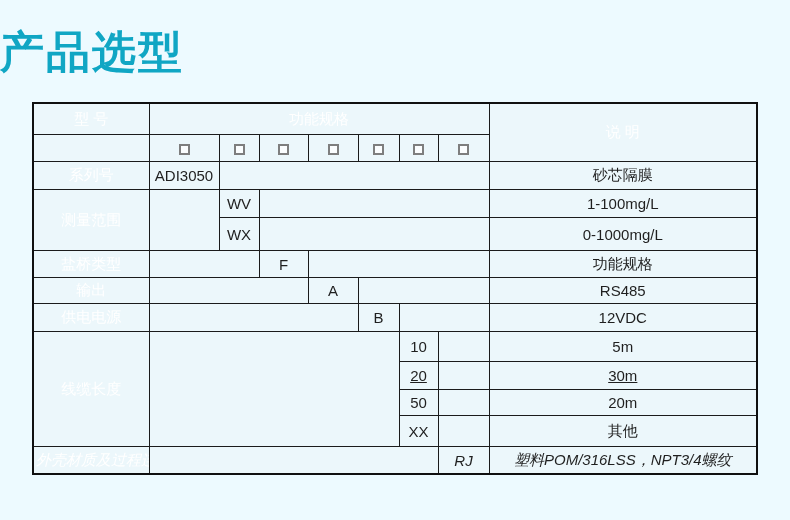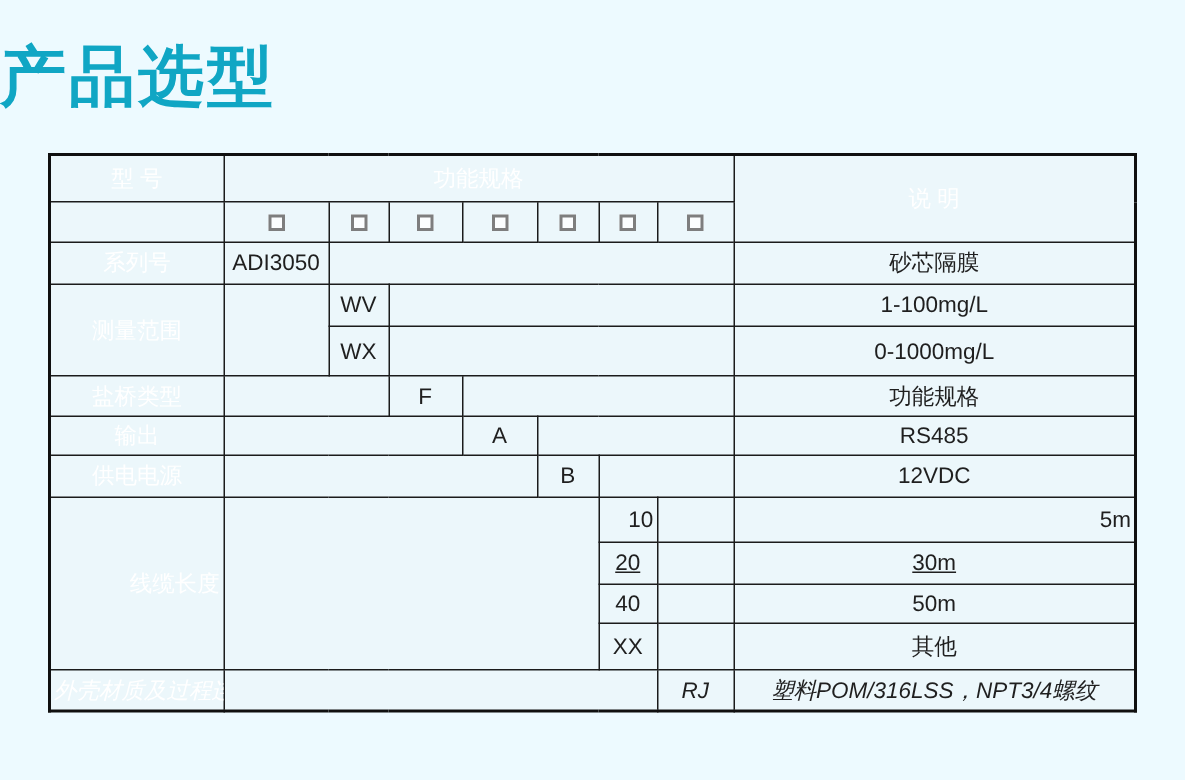--- a/index.html
+++ b/index.html
@@ -56,21 +56,21 @@
   td.small-label{font-size:12px;padding:0 1px;}
   
   tr.r1 td{height:32px;}
   tr.r2 td{height:27px;}
   tr.r3 td{height:28px;}
   tr.r4 td{height:28px;}
   tr.r5 td{height:33px;}
   tr.r6 td{height:27px;}
   tr.r7 td{height:26px;}
   tr.r8 td{height:28px;}
-  tr.r9 td{height:30px;text-align:right;}
+  tr.r9 td{height:30px;}
   tr.r10 td{height:28px;text-decoration:underline;}
   tr.r11 td{height:26px;}
   tr.r12 td{height:31px;}
   tr.r13 td{height:27px;font-style:italic;}
   .cb{
     display:inline-block;
     width:11px;height:11px;
     border:2px solid #7e7e7e;
     background:#fbfdfe;
     vertical-align:middle;
@@ -165,23 +165,23 @@
     <td>5m</td>
   </tr>
 
   <tr class="r10">
     <td>20</td>
     <td></td>
     <td>30m</td>
   </tr>
 
   <tr class="r11">
-    <td>40</td>
+    <td>50</td>
     <td></td>
-    <td>50m</td>
+    <td>20m</td>
   </tr>
 
   <tr class="r12">
     <td>XX</td>
     <td></td>
     <td>其他</td>
   </tr>
 
   <tr class="r13">
     <td class="teal small-label">外壳材质及过程连接</td>

